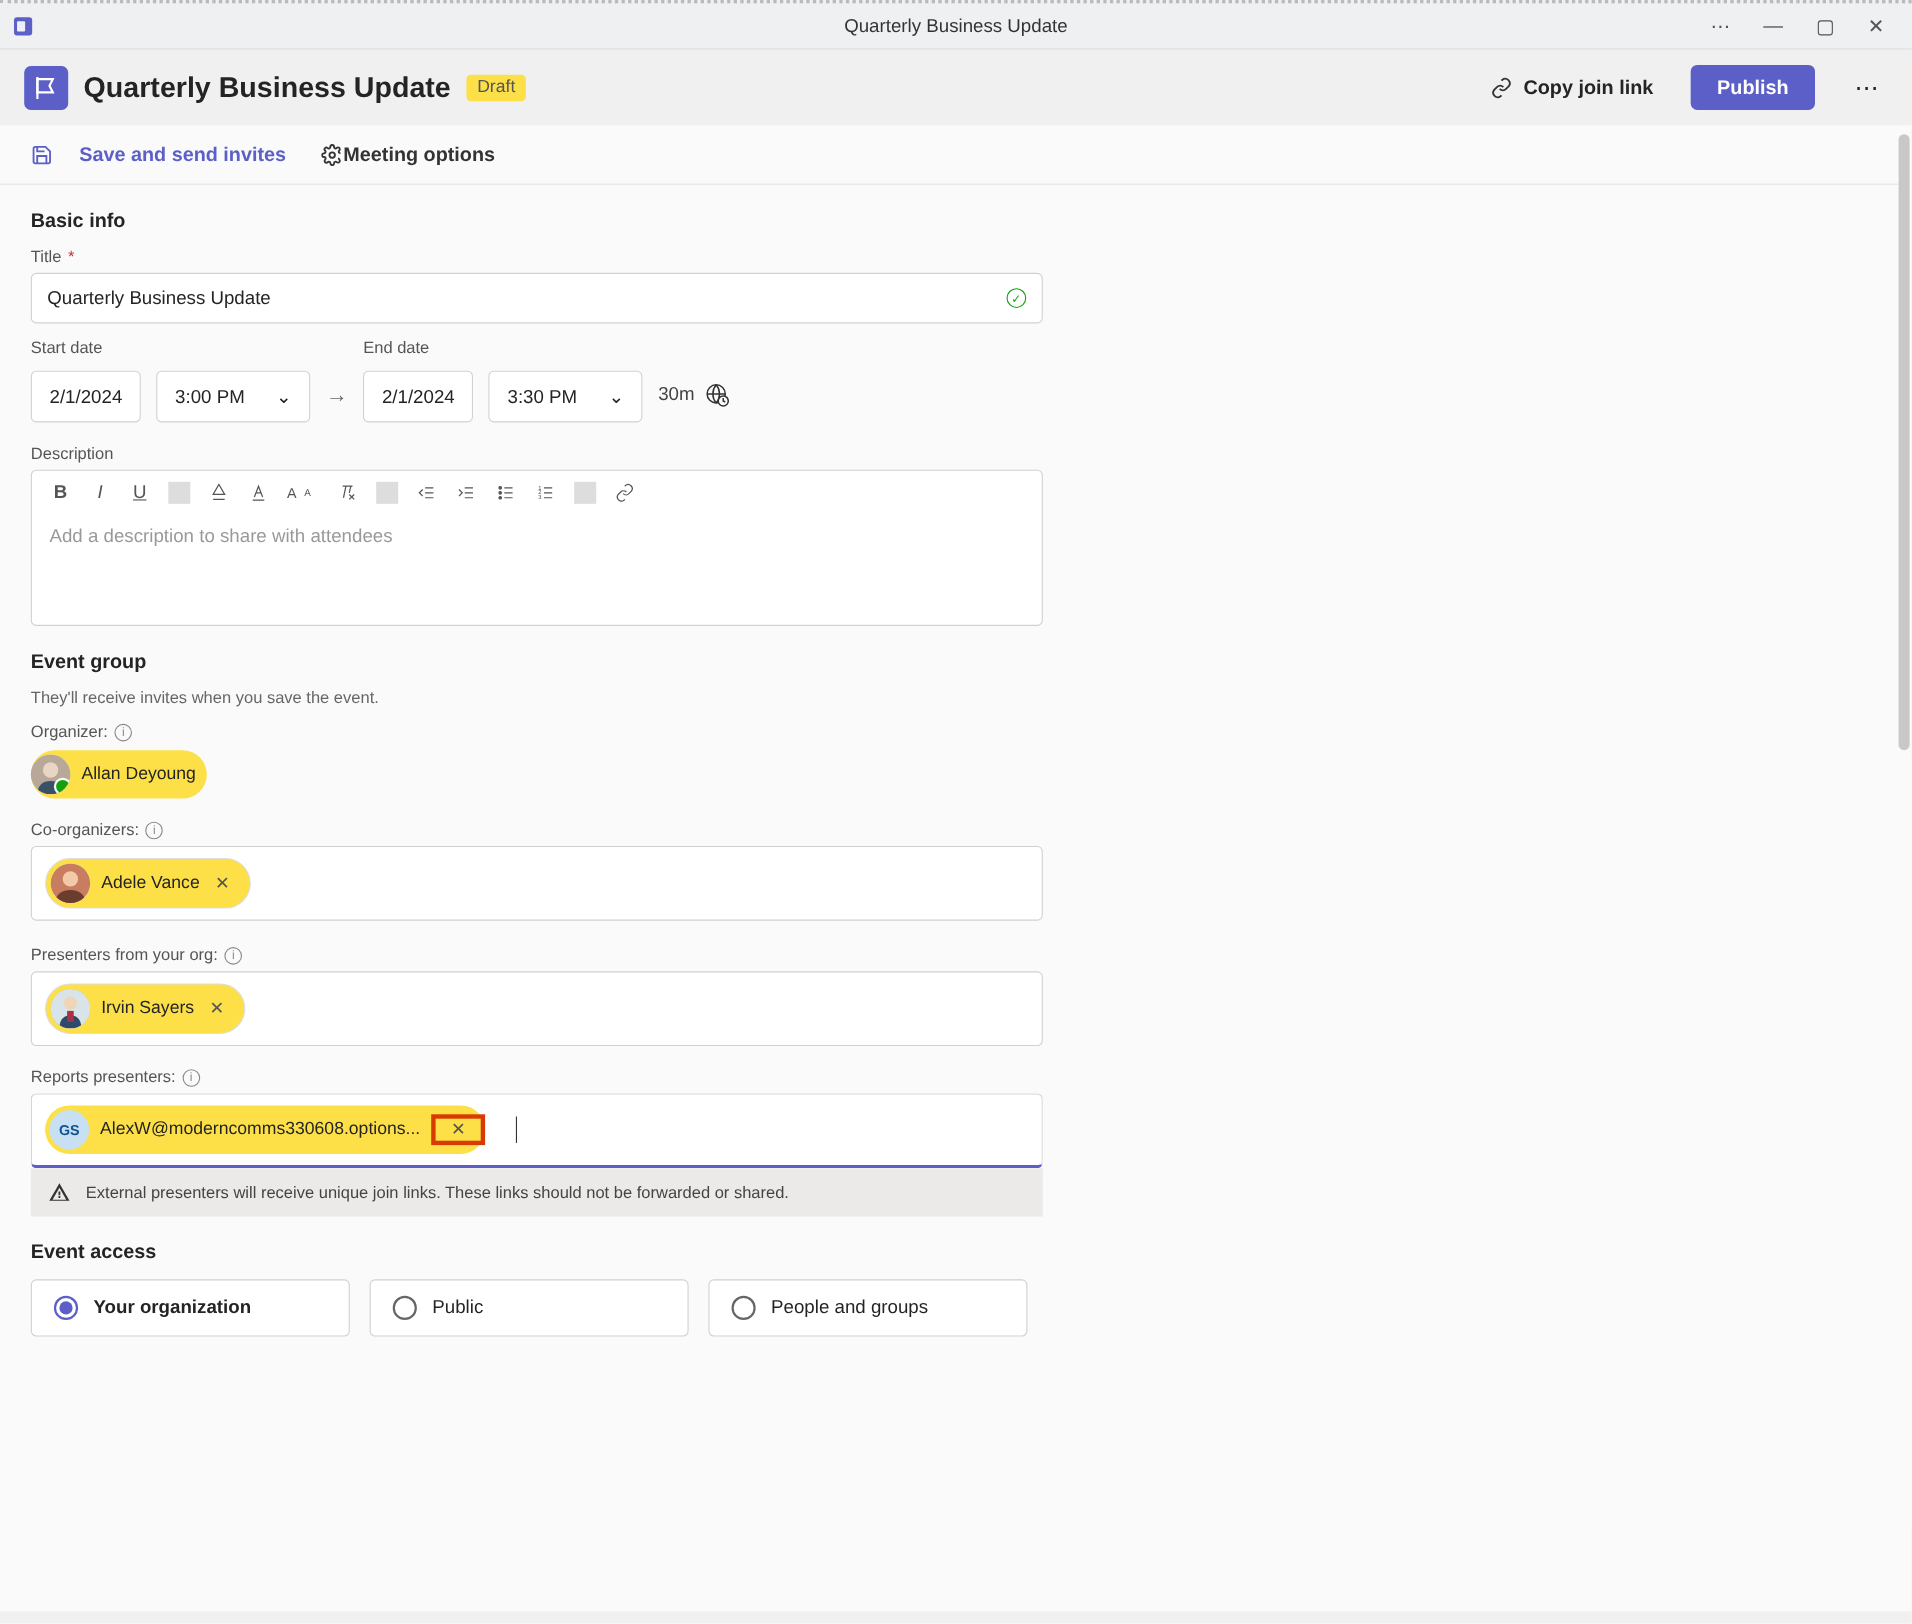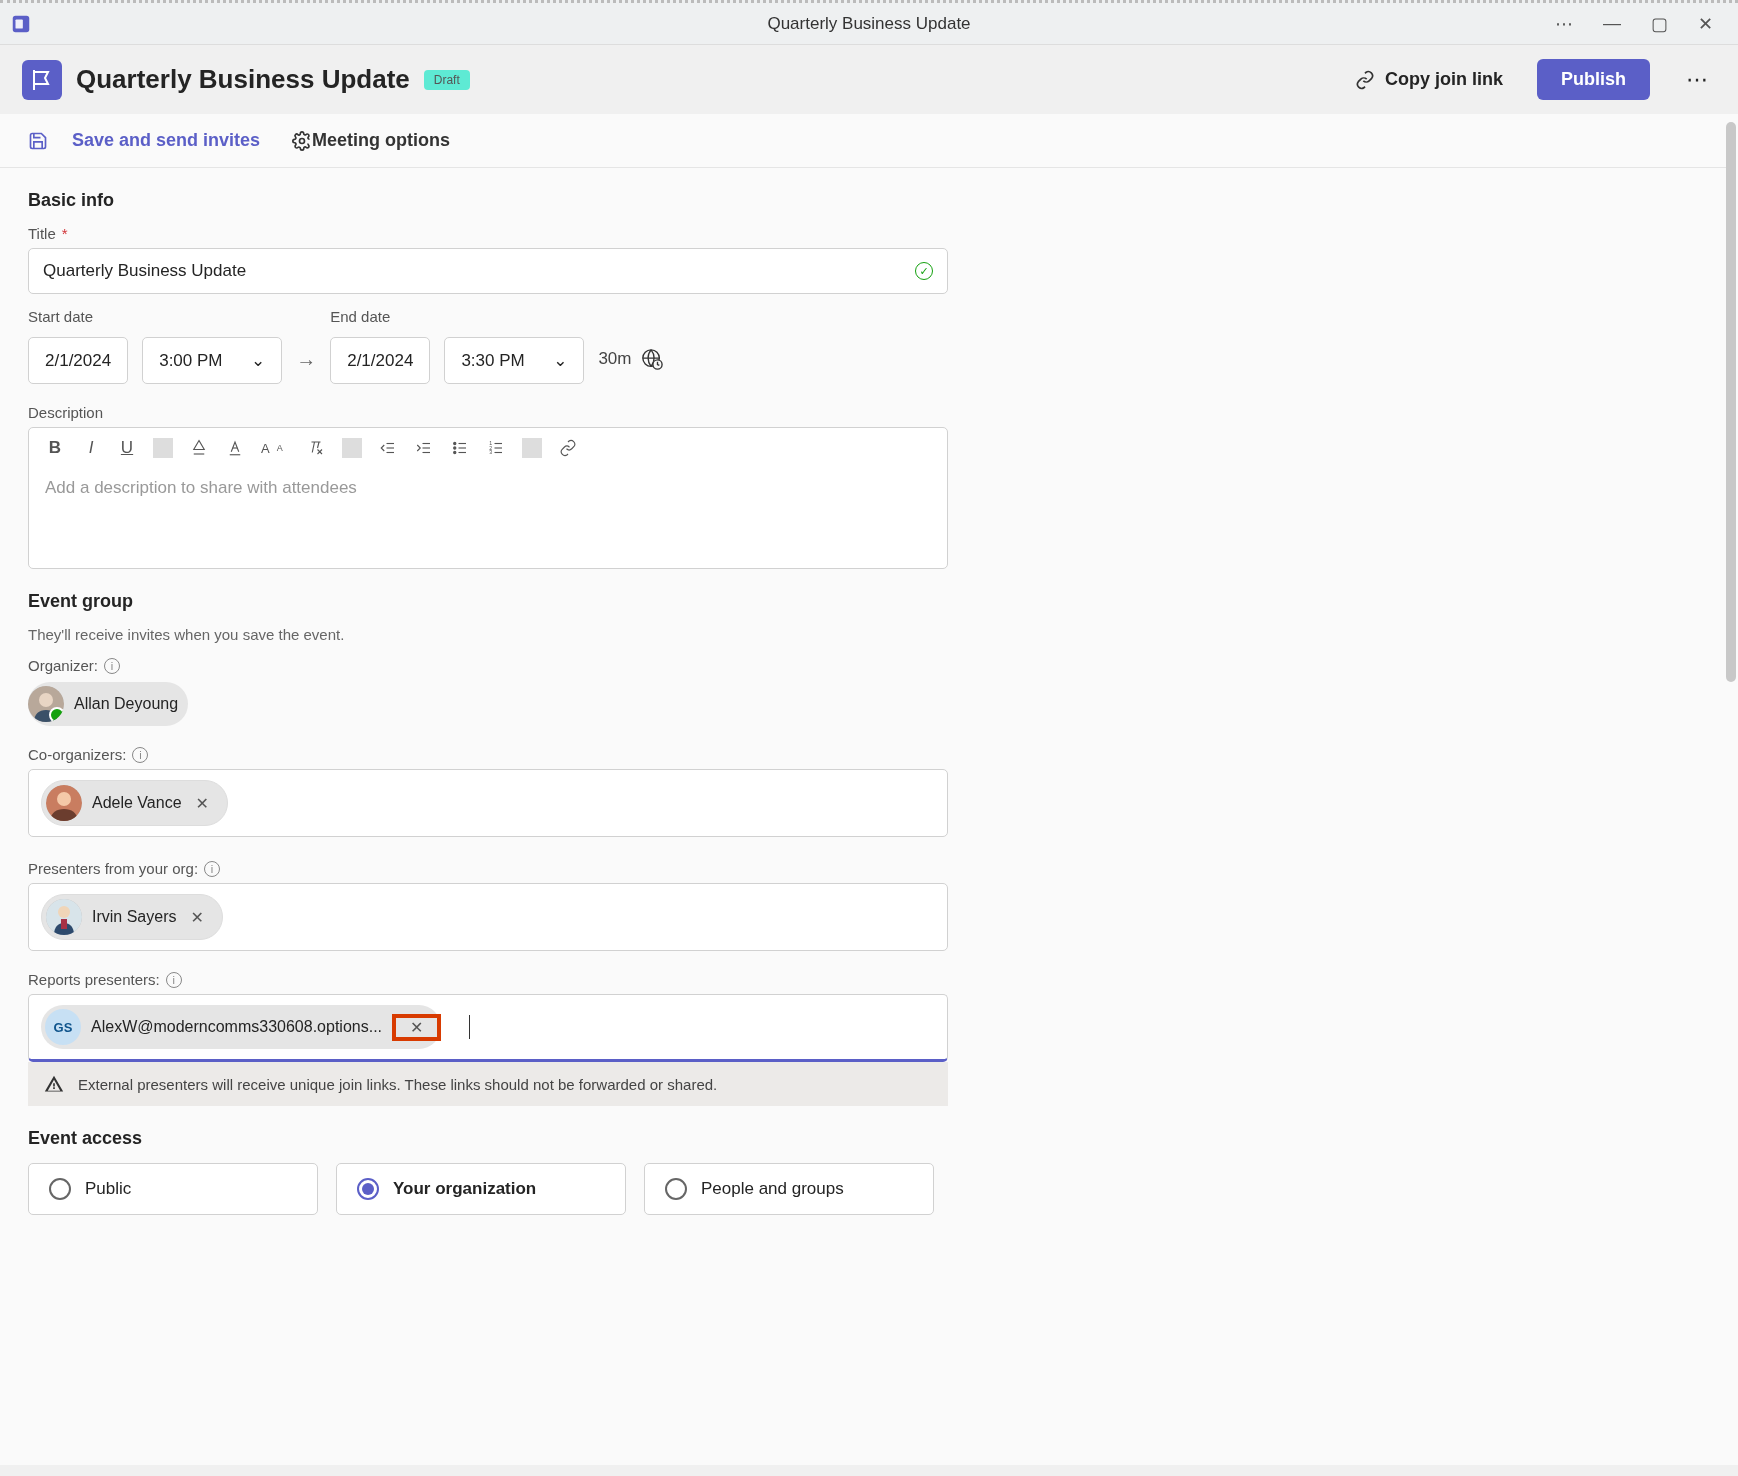--- a/index.html
+++ b/index.html
@@ -37,25 +37,25 @@
   }
   .header .page-icon {
     width: 40px; height: 40px;
     background: #5b5fc7;
     border-radius: 6px;
     display: flex; align-items: center; justify-content: center;
     color: #fff;
   }
   .header h1 { font-size: 26px; font-weight: 700; }
   .draft-badge {
-    background: #5eead4;
+    background: #fde047;
     color: #555;
     padding: 3px 10px;
     border-radius: 4px;
-    font-size: 12px;
+    font-size: 16px;
   }
   .header .spacer { flex: 1; }
   .copy-link { display: flex; align-items: center; gap: 10px; font-size: 18px; font-weight: 600; cursor: pointer; }
   .publish-btn {
     background: #5b5fc7;
     color: #fff;
     border: none;
     padding: 10px 24px;
     border-radius: 6px;
     font-size: 18px;
@@ -174,21 +174,21 @@
     display: flex;
     align-items: center;
     gap: 8px;
     margin-top: 6px;
     flex-wrap: wrap;
   }
   .chip {
     display: inline-flex;
     align-items: center;
     gap: 10px;
-    background: #e5e5e5;
+    background: #fde047;
     border: 1px solid #ddd;
     border-radius: 24px;
     padding: 4px 14px 4px 4px;
     font-size: 16px;
   }
   .chip.plain { border: none; padding: 4px 10px 4px 0px;}
   .avatar {
     width: 36px; height: 36px; border-radius: 50%;
     background: #c8c8c8;
     display: flex; align-items: center; justify-content: center;
@@ -534,27 +534,27 @@
                 <path d="M12 2L1 21h22L12 2zm0 5l7.5 13h-15L12 7zm-1 4v4h2v-4h-2zm0 5v2h2v-2h-2z"></path>
               </svg>
         </span>
         <span>External presenters will receive unique join links. These links should not be forwarded or shared.</span>
       </div>
     </div>
 
     <div class="form-section" style="padding-bottom:40px;">
       <div class="section-title">Event access</div>
       <div class="radio-row">
+        <div class="radio-card selected">
+          <div class="radio-outer checked"></div>
+          <span>Your organization</span>
+        </div>
         <div class="radio-card">
           <div class="radio-outer"></div>
           <span>Public</span>
-        </div>
-        <div class="radio-card selected">
-          <div class="radio-outer checked"></div>
-          <span>Your organization</span>
         </div>
         <div class="radio-card">
           <div class="radio-outer"></div>
           <span>People and groups</span>
         </div>
       </div>
     </div>
     </div>
   </div>
 </div>

